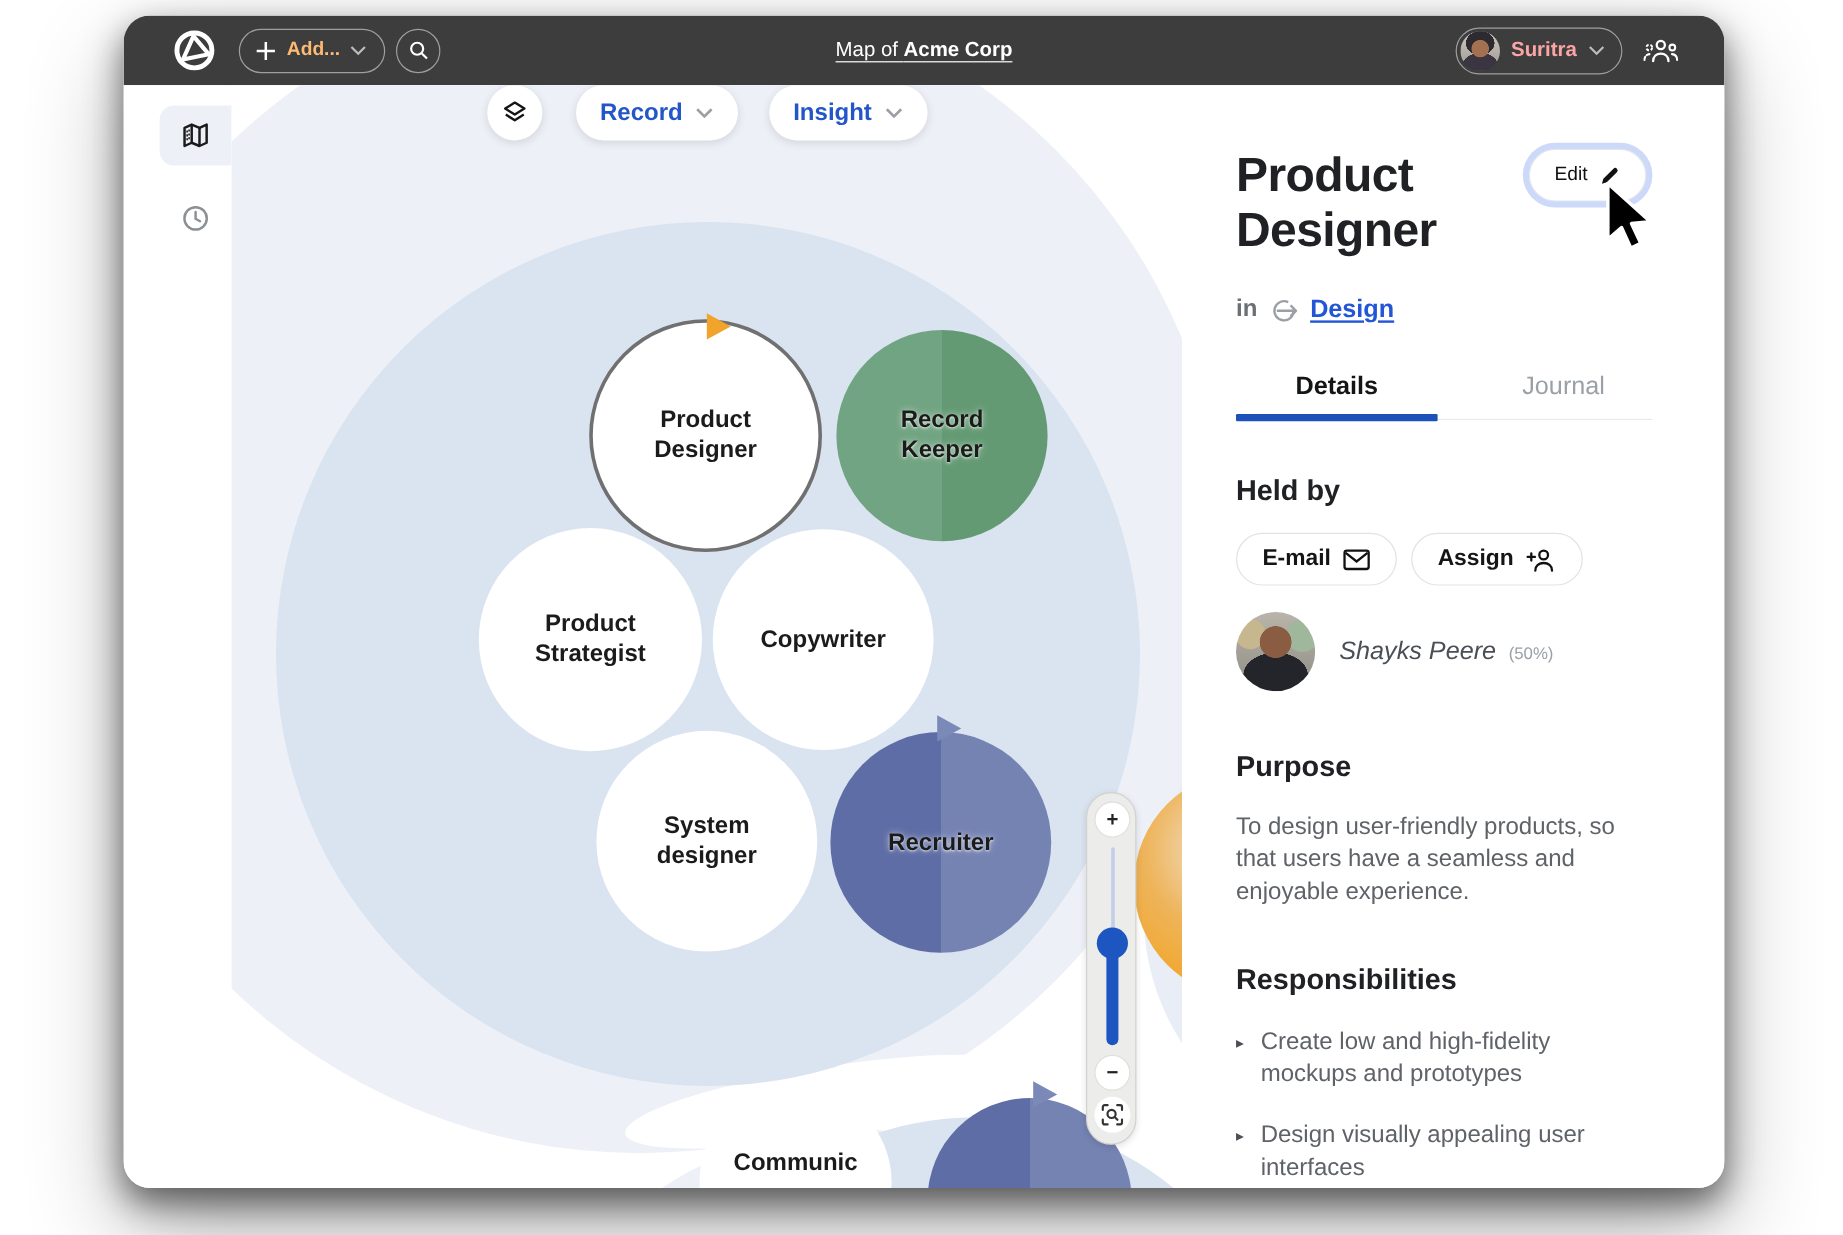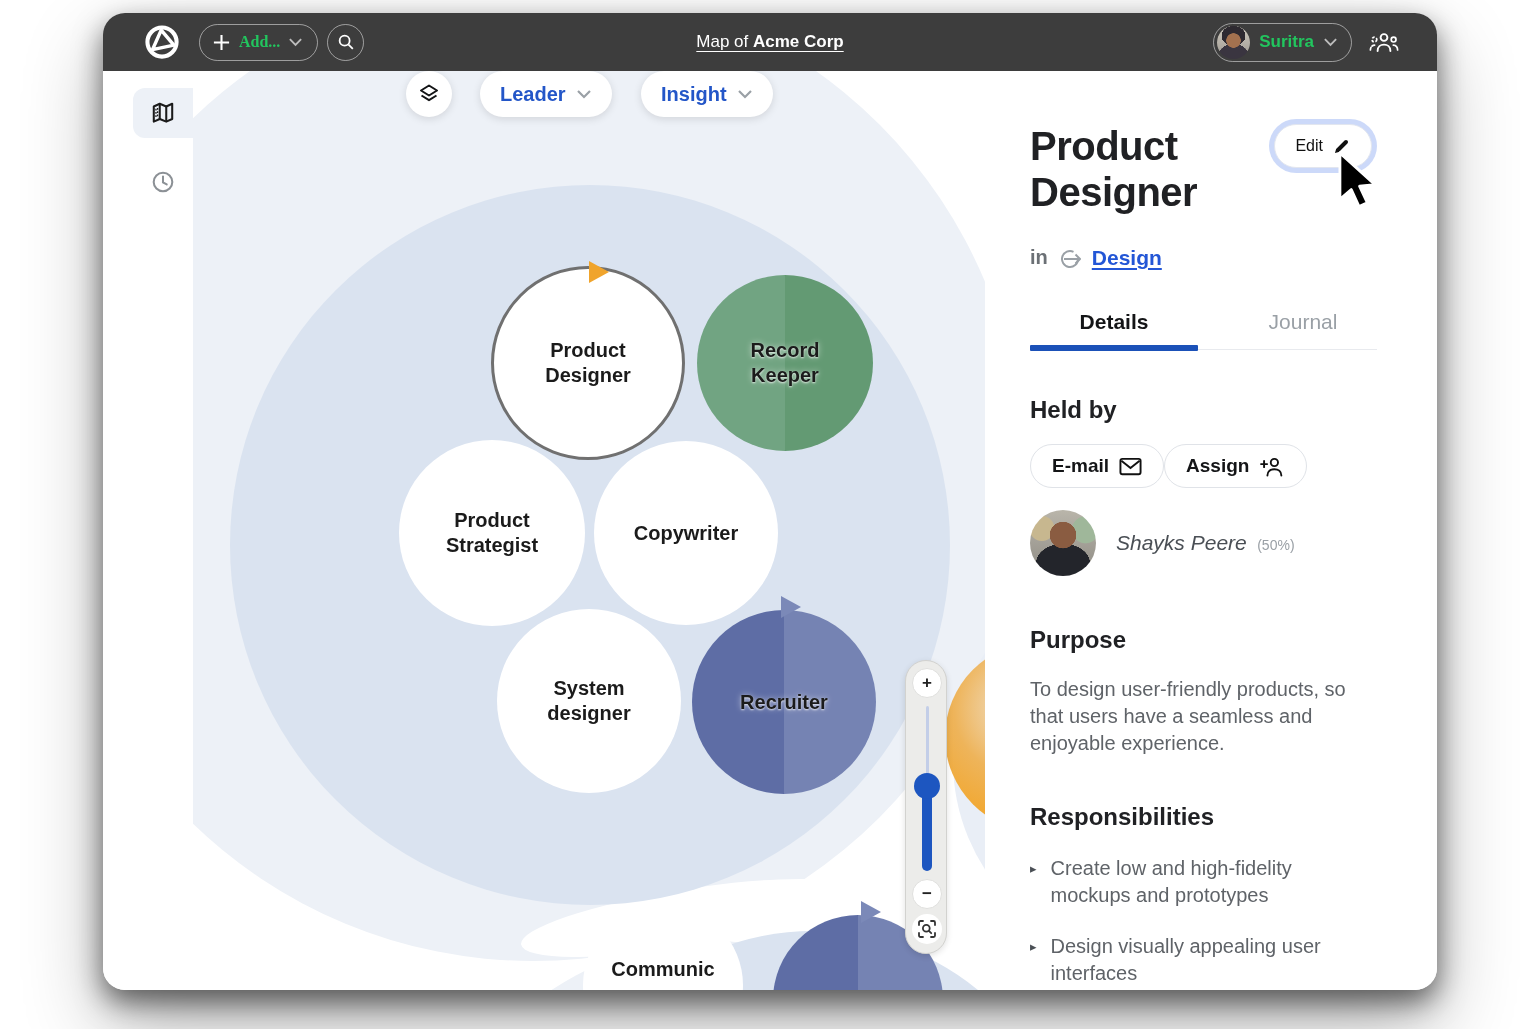--- a/index.html
+++ b/index.html
@@ -8,36 +8,36 @@
   .window { position:absolute; left:103px; top:13px; width:1334px; height:977px;
     border-radius:22px; overflow:hidden; background:#fff;
     box-shadow:0 12px 28px rgba(0,0,0,.55), 0 34px 80px rgba(0,0,0,.30); }
 
   
   .topbar { position:relative; height:58px; background:#3d3d3d; display:flex; align-items:center; }
   .logo { margin-left:40px; width:38px; height:38px; flex:0 0 auto; cursor:pointer; }
   .pill-btn { display:flex; align-items:center; gap:8px; height:37px; padding:0 14px 0 12px;
     border:1.5px solid rgba(255,255,255,.5); border-radius:19px; color:#fff; background:transparent; }
   .add-btn { margin-left:18px; }
-  .add-label { font-size:16px; font-weight:700; color:#22c55e;font-family:Liberation Serif, serif; }
+  .add-label { font-size:16px; font-weight:700; color:#fdba74; }
   .round-btn { margin-left:9px; width:37px; height:37px; border:1.5px solid rgba(255,255,255,.5); border-radius:50%;
     display:flex; align-items:center; justify-content:center; }
   .map-title { position:absolute; left:50%; top:50%; transform:translate(-50%,-50%);
     color:#fff; font-size:17px; text-decoration:underline; text-underline-offset:4px; text-decoration-thickness:1px; white-space:nowrap; }
   .map-title b { font-weight:700; }
   .topbar-right { margin-left:auto; display:flex; align-items:center; }
   .user-pill { display:flex; align-items:center; gap:9px; height:39px; padding:0 13px 0 3px;
     border:1.5px solid rgba(255,255,255,.5); border-radius:20px; }
   .user-avatar { width:33px; height:33px; border-radius:50%;
     background:
       radial-gradient(circle at 50% 44%, #a3714f 0 7px, rgba(0,0,0,0) 7.5px),
       radial-gradient(ellipse 15px 11px at 50% 88%, #3a3540 0 99%, rgba(0,0,0,0) 100%),
       radial-gradient(ellipse 12px 10px at 50% 30%, #2e2a31 0 99%, rgba(0,0,0,0) 100%),
       linear-gradient(180deg,#cfcabf,#9d9890); }
-  .user-name { color:#22c55e; font-size:17px; font-weight:600; }
+  .user-name { color:#fca5a5; font-size:17px; font-weight:600; }
   .group-btn { margin:0 38px 0 17px; display:flex; align-items:center; }
 
   
   .main-row { display:flex; height:919px; }
 
   
   .sidebar { width:90px; background:#fff; position:relative; flex:0 0 auto; }
   .side-item-active { position:absolute; left:30px; top:17px; width:60px; height:50px;
     background:#edf1f7; border-radius:12px 0 0 12px; display:flex; align-items:center; justify-content:center; }
   .side-item { position:absolute; left:30px; top:86px; width:60px; height:50px;
@@ -107,21 +107,21 @@
   .in-row { margin-top:31px; display:flex; align-items:flex-start; gap:9px; }
   .in-label { font-size:20px; font-weight:600; color:#6b7075; }
   .team-link { font-size:21px; font-weight:700; color:#2356d6; text-decoration:underline; text-underline-offset:3px; cursor:pointer; }
   .tabs { margin-top:38px; display:flex; gap:45px; border-bottom:1px solid #e8eaee; }
   .tab { width:168px; text-align:center; padding-bottom:15px; font-size:21px; position:relative; cursor:pointer; }
   .tab-active { font-weight:700; color:#141517; }
   .tab-active::after { content:""; position:absolute; left:0; right:0; bottom:-2px; height:6px; background:#1b51b8; border-radius:1px; }
   .tab-inactive { color:#9aa0a6; width:120px; }
   .sect-h { font-size:24px; font-weight:700; color:#202124; }
   .heldby-h { margin-top:46px; }
-  .heldby-btns { margin-top:20px; display:flex; gap:0; }
+  .heldby-btns { margin-top:20px; display:flex; gap:12px; }
   .hb-btn { display:flex; align-items:center; gap:10px; height:44px; padding:0 21px; background:#fff;
     border:1px solid #e0e3e8; border-radius:22px; font-size:19px; font-weight:600; color:#141517; cursor:pointer; }
   .person-row { margin-top:22px; display:flex; align-items:center; gap:20px; cursor:pointer; }
   .person-avatar { width:66px; height:66px; border-radius:50%;
     background:
       radial-gradient(circle at 50% 38%, #8a5c41 0 13px, rgba(0,0,0,0) 13.5px),
       radial-gradient(ellipse 27px 19px at 50% 80%, #23252b 0 99%, rgba(0,0,0,0) 100%),
       radial-gradient(circle at 18% 28%, #c7b78f 0 12px, rgba(0,0,0,0) 13px),
       radial-gradient(circle at 84% 30%, #9fb79a 0 13px, rgba(0,0,0,0) 14px),
       linear-gradient(180deg,#b9b5aa,#8e8b84); }
@@ -247,21 +247,21 @@
       <div class="role role-colored role-bb"></div>
       <div class="flag flag-blue-2"></div>
 
       <div class="chip-circle">
         <svg width="24" height="24" viewBox="0 0 24 24">
           <path d="M12,3.5 L20,8.5 L12,13.5 L4,8.5 Z" fill="none" stroke="#141517" stroke-width="2" stroke-linejoin="round"></path>
           <path d="M4.5,13.5 L12,18.2 L19.5,13.5" fill="none" stroke="#141517" stroke-width="2" stroke-linejoin="round"></path>
         </svg>
       </div>
       <div class="chip chip-circles">
-        <span>Leader</span>
+        <span>Record</span>
         <svg width="16" height="10" viewBox="0 0 16 10">
           <path d="M2,2 L8,8 L14,2" stroke="#9aa0a6" stroke-width="2.2" fill="none"></path>
         </svg>
       </div>
       <div class="chip chip-insight">
         <span>Insight</span>
         <svg width="16" height="10" viewBox="0 0 16 10">
           <path d="M2,2 L8,8 L14,2" stroke="#9aa0a6" stroke-width="2.2" fill="none"></path>
         </svg>
       </div>

